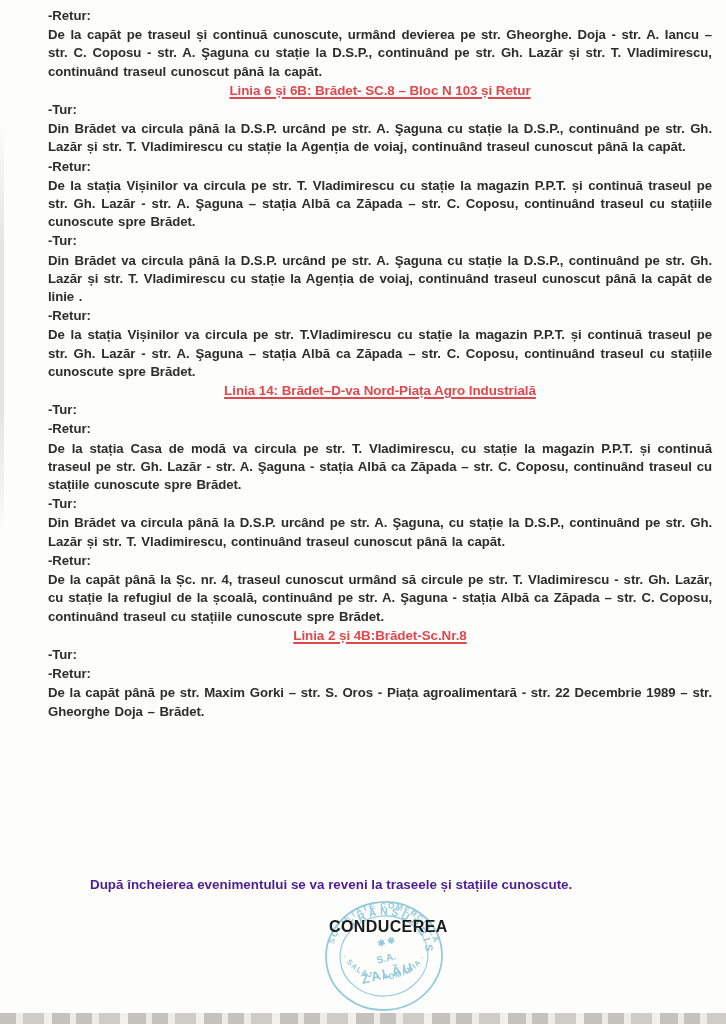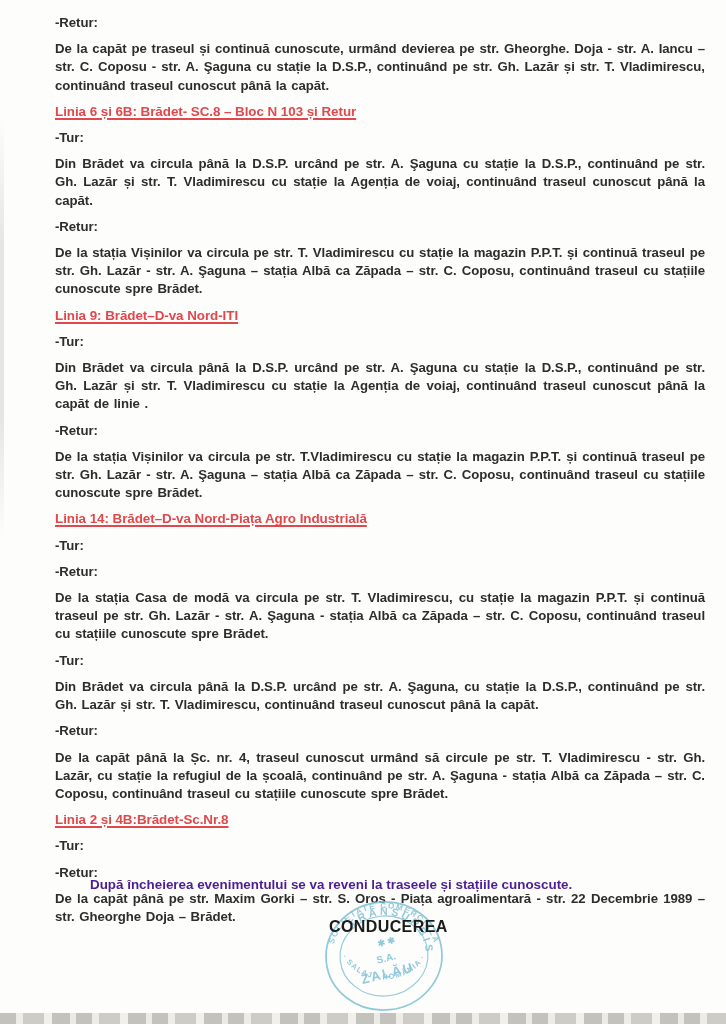--- a/index.html
+++ b/index.html
@@ -3,26 +3,26 @@
 <meta charset="utf-8">
 <style>
   html,body{margin:0;padding:0;background:#e9e9e9;}
   .page{
     position:relative;width:726px;height:1024px;margin:0 auto;
     background:#fdfdfb;overflow:hidden;
     font-family:"Liberation Sans",sans-serif;font-weight:700;color:#2d2d2d;
   }
   .doc-body{position:absolute;top:6px;left:47px;width:666px;
     font-size:13.2px;line-height:18.2px;letter-spacing:-0.05px;}
-  .doc-body p,.doc-body h3{margin:8px;padding:0;}
+  .doc-body p,.doc-body h3{margin:1px;padding:0;}
   .para{text-align:justify;word-spacing:1px;}
   .label{padding-left:48px;}
   .line-heading{
     padding-left:41px;font-size:13.4px;font-weight:700;color:#e0484d;
-    text-decoration:underline;text-decoration-thickness:1.5px;text-underline-offset:2px;
+    text-decoration:underline;text-decoration-thickness:1.5px;text-underline-offset:2px;text-align:center;
   }
   .closing{position:absolute;left:90px;top:864px;font-size:13.4px;color:#4c1d95;}
   .signature{
     position:absolute;left:329px;top:918px;z-index:2;
     font-size:16px;letter-spacing:0.4px;color:#1b1b1b;
   }
   .stamp-svg{position:absolute;left:318px;top:896px;z-index:1;opacity:0.82;}
   .scan-band{
     position:absolute;left:0;bottom:0;width:100%;height:11px;opacity:0.55;
     background:repeating-linear-gradient(90deg,
@@ -47,21 +47,20 @@
 
     <div>
       <h3 class="line-heading">Linia 6 și 6B: Brădet- SC.8 – Bloc N 103 și Retur</h3>
       <p class="label">-Tur:</p>
       <p class="para">Din Brădet va circula până la D.S.P. urcând pe str. A. Şaguna cu stație la D.S.P., continuând pe str. Gh. Lazăr și str. T. Vladimirescu cu stație la Agenția de voiaj, continuând traseul cunoscut până la capăt.</p>
       <p class="label">-Retur:</p>
       <p class="para">De la stația Vișinilor va circula pe str. T. Vladimirescu cu stație la magazin P.P.T. și continuă traseul pe str. Gh. Lazăr - str. A. Şaguna – stația Albă ca Zăpada – str. C. Coposu, continuând traseul cu stațiile cunoscute spre Brădet.</p>
     </div>
 
     <div>
-      <h3 class="line-heading">Linia 9: Brădet–D-va Nord-ITI</h3>
       <p class="label">-Tur:</p>
       <p class="para">Din Brădet va circula până la D.S.P. urcând pe str. A. Şaguna cu stație la D.S.P., continuând pe str. Gh. Lazăr și str. T. Vladimirescu cu stație la Agenția de voiaj, continuând traseul cunoscut până la capăt de linie .</p>
       <p class="label">-Retur:</p>
       <p class="para">De la stația Vișinilor va circula pe str. T.Vladimirescu cu stație la magazin P.P.T. și continuă traseul pe str. Gh. Lazăr - str. A. Şaguna – stația Albă ca Zăpada – str. C. Coposu, continuând traseul cu stațiile cunoscute spre Brădet.</p>
     </div>
 
     <div>
       <h3 class="line-heading">Linia 14: Brădet–D-va Nord-Piața Agro Industrială</h3>
       <p class="label">-Tur:</p>
       <p class="label">-Retur:</p>

